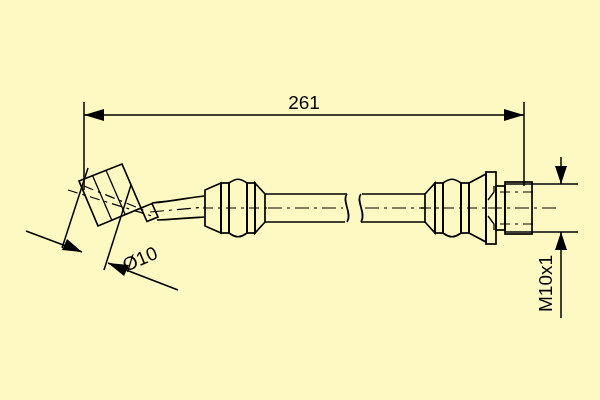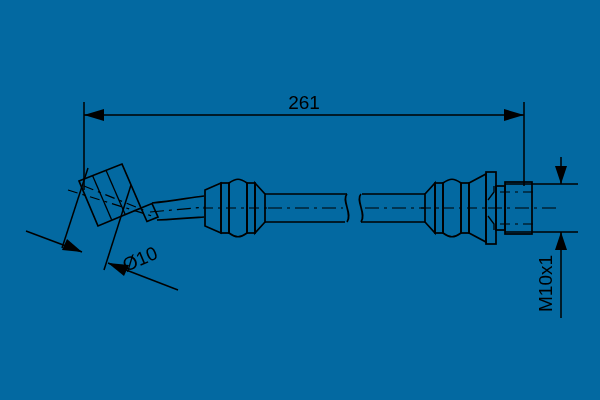--- a/index.html
+++ b/index.html
@@ -11,21 +11,21 @@
   body {
     width: 600px;
     height: 400px;
     overflow: hidden;
     font-family: "Liberation Sans", sans-serif;
   }
   #drawing-root {
     position: relative;
     width: 600px;
     height: 400px;
-    background: #0369a1;
+    background: #fef9c3;
   }
   svg.drawing-canvas {
     display: block;
     width: 600px;
     height: 400px;
   }
   .dim-text {
     font-family: "Liberation Sans", sans-serif;
     font-size: 19px;
     fill: #000000;

